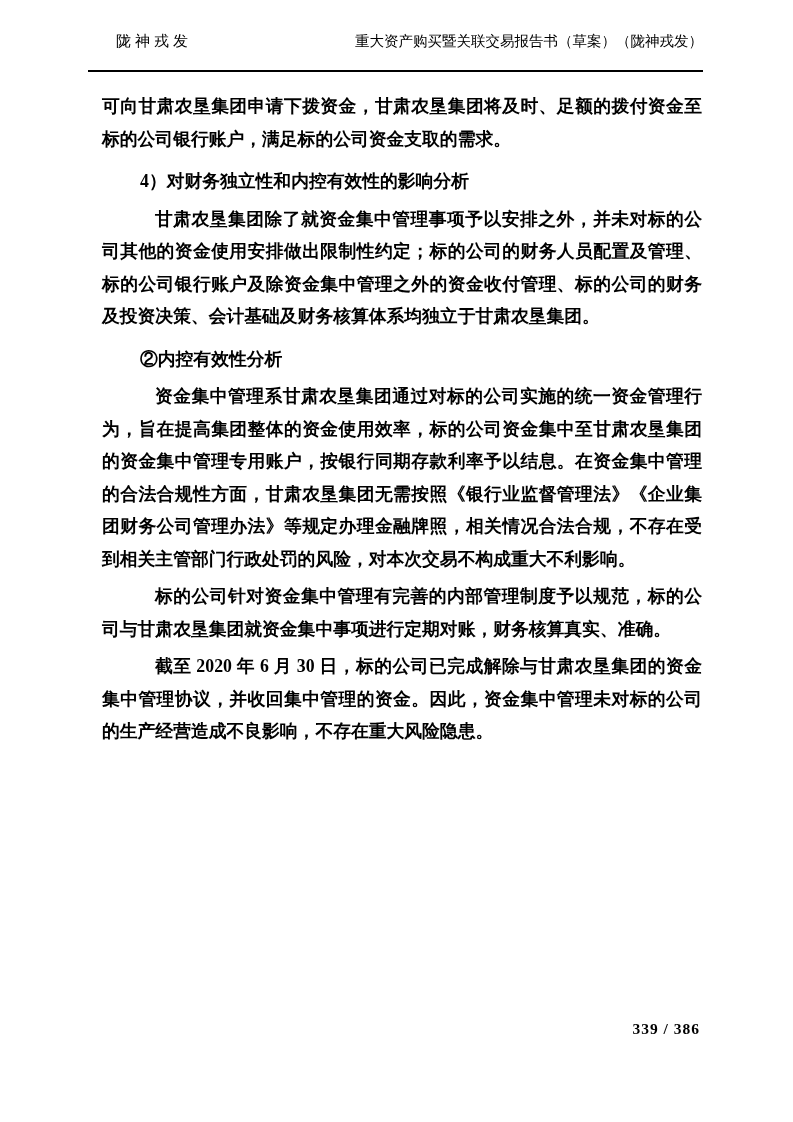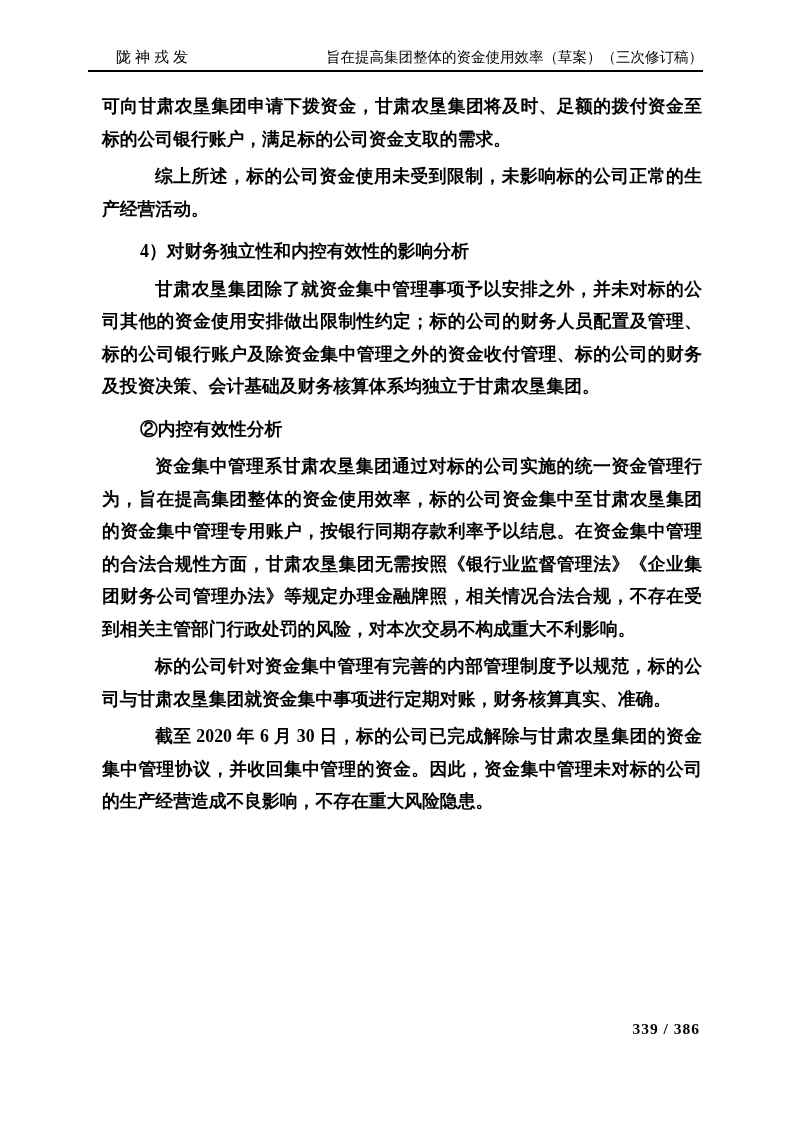--- a/index.html
+++ b/index.html
@@ -13,21 +13,21 @@
     height: 1122px;
     background: #ffffff;
     font-family: "Liberation Serif", "DejaVu Serif", serif;
     color: #000000;
     overflow: hidden;
   }
   
   .header {
     position: absolute;
     left: 89px;
-    top: 48px;
+    top: 32px;
     width: 614px;
     display: flex;
     justify-content: space-between;
     align-items: baseline;
   }
   .header-left {
     font-size: 15px;
     letter-spacing: 4px;
     padding-left: 27px;
     white-space: nowrap;
@@ -81,27 +81,26 @@
     margin-left: 32px;
   }
 </style>
 </head>
 <body>
 
 <div class="page">
 
   <div class="header">
     <span class="header-left">陇神戎发</span>
-    <span class="header-right">旨在提高集团整体的资金使用效率（草案）（三次修订稿）</span>
+    <span class="header-right">重大资产购买暨关联交易报告书（草案）（陇神戎发）</span>
   </div>
   <div class="header-rule"></div>
 
   <div class="content">
     <div class="para no-indent">可向甘肃农垦集团申请下拨资金，甘肃农垦集团将及时、足额的拨付资金至标的公司银行账户，满足标的公司资金支取的需求。</div>
-    <div class="para">综上所述，标的公司资金使用未受到限制，未影响标的公司正常的生产经营活动。</div>
     <div class="heading">4）对财务独立性和内控有效性的影响分析</div>
     <div class="para">甘肃农垦集团除了就资金集中管理事项予以安排之外，并未对标的公司其他的资金使用安排做出限制性约定；标的公司的财务人员配置及管理、标的公司银行账户及除资金集中管理之外的资金收付管理、标的公司的财务及投资决策、会计基础及财务核算体系均独立于甘肃农垦集团。</div>
     <div class="heading">②内控有效性分析</div>
     <div class="para">资金集中管理系甘肃农垦集团通过对标的公司实施的统一资金管理行为，旨在提高集团整体的资金使用效率，标的公司资金集中至甘肃农垦集团的资金集中管理专用账户，按银行同期存款利率予以结息。在资金集中管理的合法合规性方面，甘肃农垦集团无需按照《银行业监督管理法》《企业集团财务公司管理办法》等规定办理金融牌照，相关情况合法合规，不存在受到相关主管部门行政处罚的风险，对本次交易不构成重大不利影响。</div>
     <div class="para">标的公司针对资金集中管理有完善的内部管理制度予以规范，标的公司与甘肃农垦集团就资金集中事项进行定期对账，财务核算真实、准确。</div>
     <div class="para">截至 2020 年 6 月 30 日，标的公司已完成解除与甘肃农垦集团的资金集中管理协议，并收回集中管理的资金。因此，资金集中管理未对标的公司的生产经营造成不良影响，不存在重大风险隐患。</div>
   </div>
 
   <div class="page-number">339 / 386</div>
 

